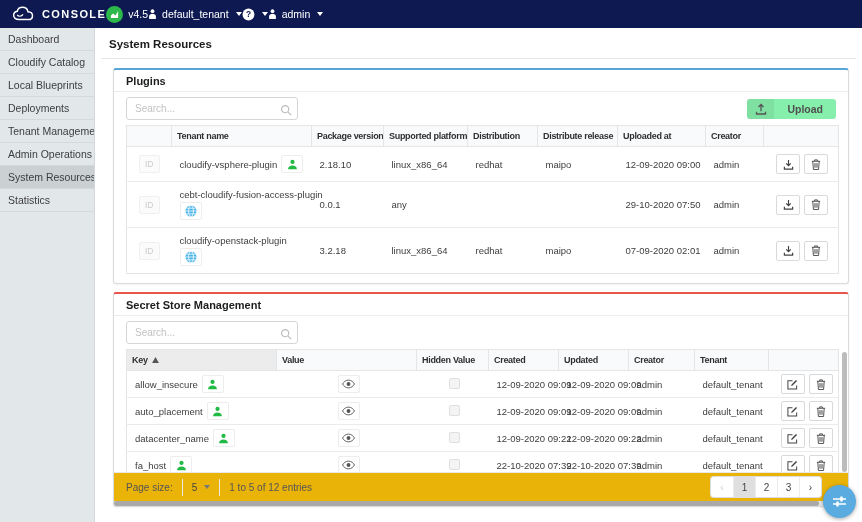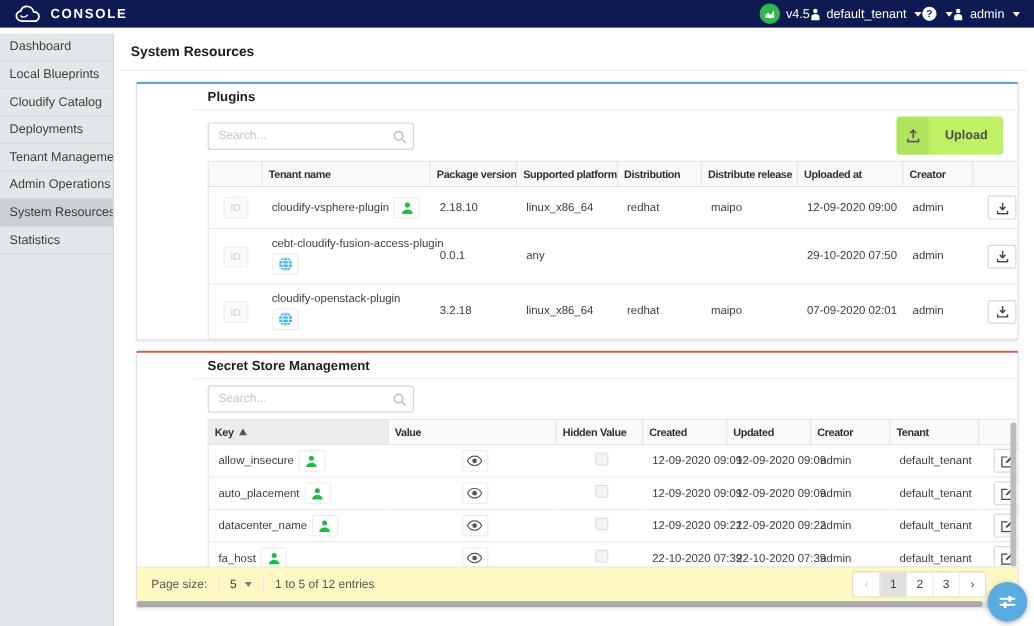--- a/index.html
+++ b/index.html
@@ -1,21 +1,21 @@
 <!DOCTYPE html>
 <html><head>
 <meta charset="utf-8">
 <style>
   * { box-sizing: border-box; margin: 0; padding: 0; }
   html,body { width:862px; height:522px; overflow:hidden; }
   body { font-family:"Liberation Sans", sans-serif; background:#fff; position:relative; color:#3d3d3d; }
 
   
-  .topbar { position:absolute; top:0; left:0; right:0; height:23px; background:#0d1950;
-            display:flex; align-items:center; justify-content:space-between; padding:0 12px; z-index:30; }
+  .topbar { position:absolute; top:0; left:0; right:0; height:28px; background:#0d1950;
+            display:flex; align-items:center; padding:0 12px; z-index:30; }
   .logo { display:flex; align-items:center; gap:6px; color:#fff; font-weight:bold;
           font-size:11px; letter-spacing:1.4px; }
   .topbar-right { display:flex; align-items:center; color:#fff; font-size:10.5px; }
   .tb-item { display:flex; align-items:center; gap:5px; cursor:pointer; }
   .version-badge { width:17px; height:17px; border-radius:50%; background:#2db84b;
                    display:flex; align-items:center; justify-content:center; }
   .caret-down { width:0; height:0; border-left:3.5px solid transparent; border-right:3.5px solid transparent;
                 border-top:4px solid currentColor; display:inline-block; margin-left:2px; }
 
   
@@ -25,31 +25,31 @@
                cursor:pointer; white-space:nowrap; overflow:hidden; }
   .side-item.selected { background:#cbd0d3; }
 
   
   .main { position:absolute; top:28px; left:95px; right:0; bottom:0; background:#fff; overflow:hidden; }
   .page-title { font-size:11.5px; font-weight:bold; color:#1b1c1d; padding:10px 0 8px 14px; }
   .title-divider { border-top:1px solid #e4e6e7; margin:0 6px; }
 
   
   .widget { margin:9px 13px 0 18px; background:#fff; border:1px solid #d9dadb; border-top-width:2px;
-            border-radius:3px; box-shadow:0 1px 2px rgba(0,0,0,.05); position:relative; overflow:hidden;padding-left:47px; }
+            border-radius:3px; box-shadow:0 1px 2px rgba(0,0,0,.05); position:relative; overflow:hidden; }
   .widget-header { font-size:11px; font-weight:bold; color:#1b1c1d; padding:5px 12px 4px;
                    border-bottom:1px solid #ececec; }
   .widget-toolbar { display:flex; align-items:center; justify-content:space-between; padding:5px 12px; }
   .search-box { position:relative; width:172px; }
   .search-input { width:100%; height:23px; border:1px solid #d6d6d7; border-radius:3px;
                   padding:0 24px 0 8px; font-size:10px; color:#333; font-family:inherit; outline:none; }
   .search-input::placeholder { color:#c3c3c3; }
   .search-icon { position:absolute; right:6px; top:5px; opacity:.55; }
 
-  .btn { display:flex; align-items:center; height:32px; background:#bef264; border:none; border-radius:3px;
+  .btn { display:flex; align-items:center; height:20px; background:#86efac; border:none; border-radius:3px;
          font-size:10.5px; color:#4f4f4f; font-weight:bold; cursor:pointer; overflow:hidden; padding:0;
          font-family:inherit;margin-left:48px; }
   .btn .btn-icon { width:27px; align-self:stretch; display:flex; align-items:center; justify-content:center;
                    background:rgba(0,0,0,.06); }
   .btn .btn-label { padding:0 13px; }
 
   
   .data-table { border-collapse:collapse; margin:0 12px; width:calc(100% - 24px); table-layout:fixed;
                 border:1px solid #e4e5e6; }
   .data-table th { background:#f9fafb; font-weight:bold; text-align:left; padding:5px 5px; color:#2f2f2f;
@@ -69,21 +69,21 @@
              align-items:center; justify-content:center; background:#fff; cursor:pointer; }
   .icon-btn { width:24px; height:20px; border:1px solid #d8d9da; border-radius:2px; background:#fff;
               display:inline-flex; align-items:center; justify-content:center; cursor:pointer; margin-left:4px; }
   .cb { display:inline-block; width:11px; height:11px; border:1px solid #dfdfdf; background:#f4f4f4;
         border-radius:2px; cursor:pointer; }
   .c-center { text-align:center; }
   .actions-cell { text-align:right; padding-right:10px !important; }
 
   
   .table-footer { position:absolute; left:0; right:0; bottom:5px; border-top:1px solid #e8e8e8;
-                  background:#fef9c3; display:flex; align-items:center; justify-content:space-between;
+                  background:#eab308; display:flex; align-items:center; justify-content:space-between;
                   padding:3px 12px; font-size:10px; color:#555; }
   .footer-left { display:flex; align-items:center; gap:9px; }
   .page-size-dd { display:flex; align-items:center; gap:5px; border-left:1px solid #e8e8e8;
                   border-right:1px solid #e8e8e8; padding:3px 9px; cursor:pointer; color:#444; }
   .page-size-dd .caret-down { color:#777; }
   .pager { display:flex; border:1px solid #dcdcdd; border-radius:3px; overflow:hidden; margin-right:14px; }
   .pg-btn { min-width:22px; height:20px; display:flex; align-items:center; justify-content:center;
             font-size:10px; color:#444; border-left:1px solid #ececec; cursor:pointer; background:#fff;
             padding:0 5px; }
   .pg-btn:first-child { border-left:none; }
@@ -149,22 +149,22 @@
           </svg>
       </span>
       <span>admin</span>
       <span class="caret-down"></span>
     </div>
   </div>
 </div>
 
 <div class="sidebar">
     <div class="side-item">Dashboard</div>
+    <div class="side-item">Cloudify Catalog</div>
     <div class="side-item">Local Blueprints</div>
-    <div class="side-item">Cloudify Catalog</div>
     <div class="side-item">Deployments</div>
     <div class="side-item">Tenant Management</div>
     <div class="side-item">Admin Operations</div>
     <div class="side-item selected">System Resources</div>
     <div class="side-item">Statistics</div>
   </div>
 
 <div class="main">
   <div class="page-title">System Resources</div>
   <div class="title-divider"></div>

